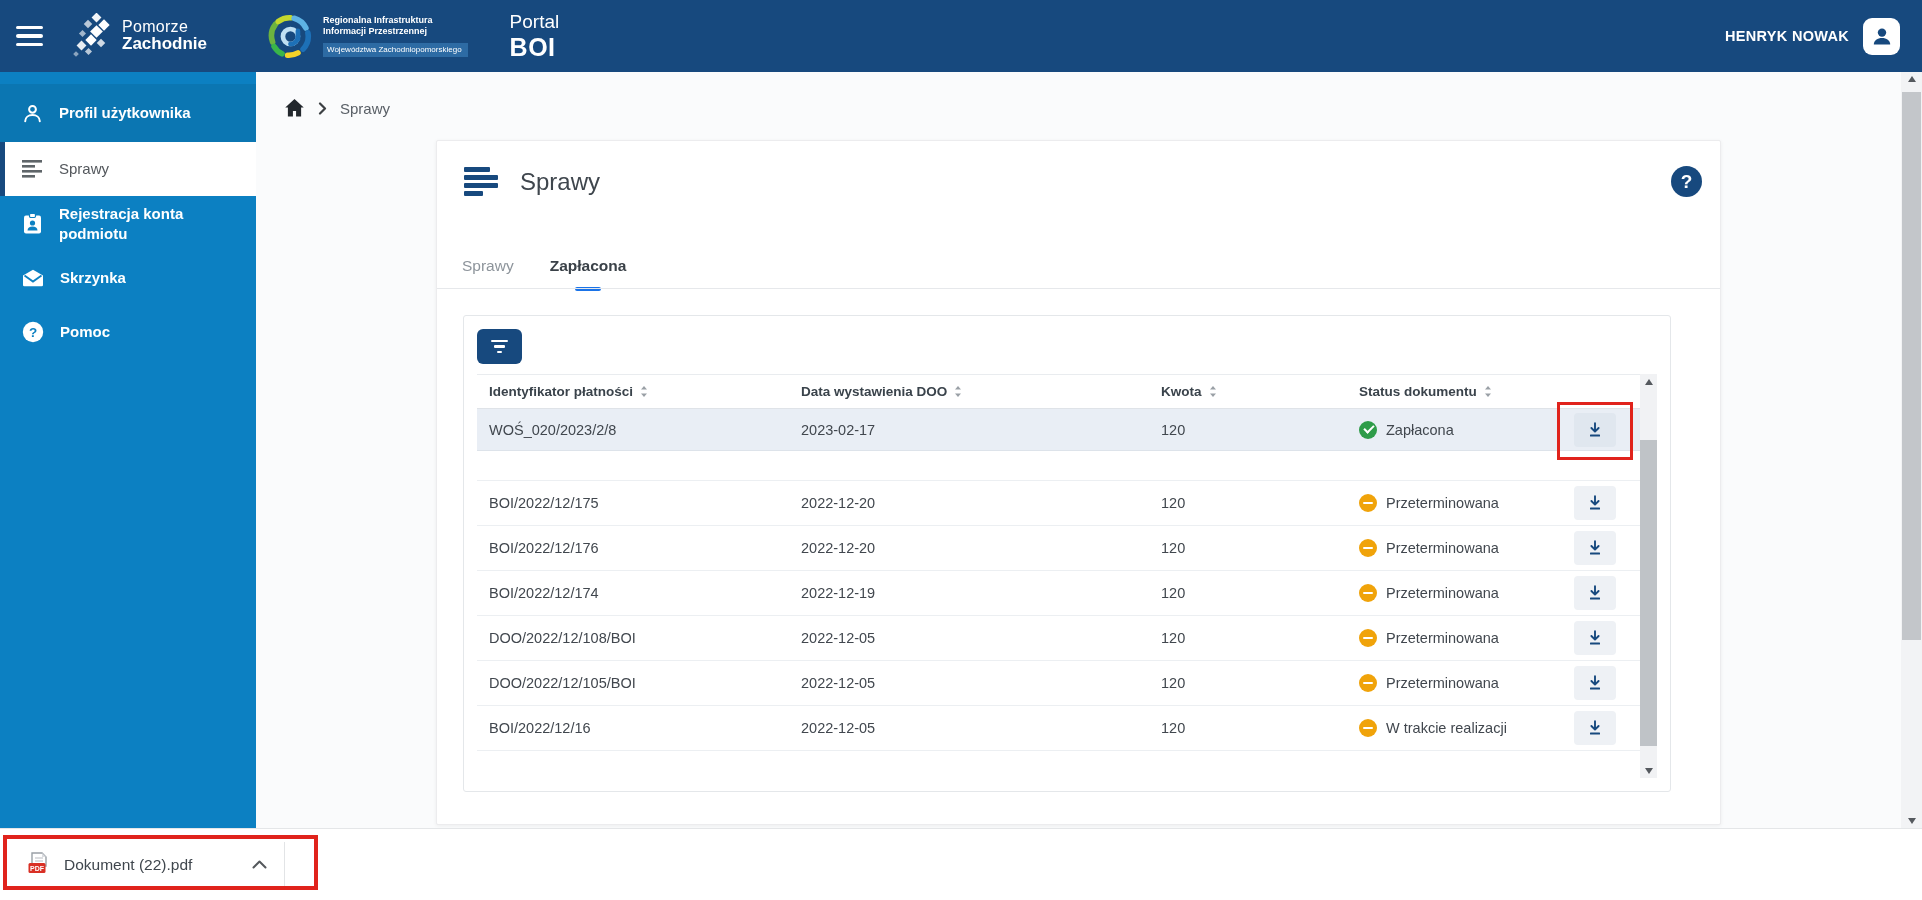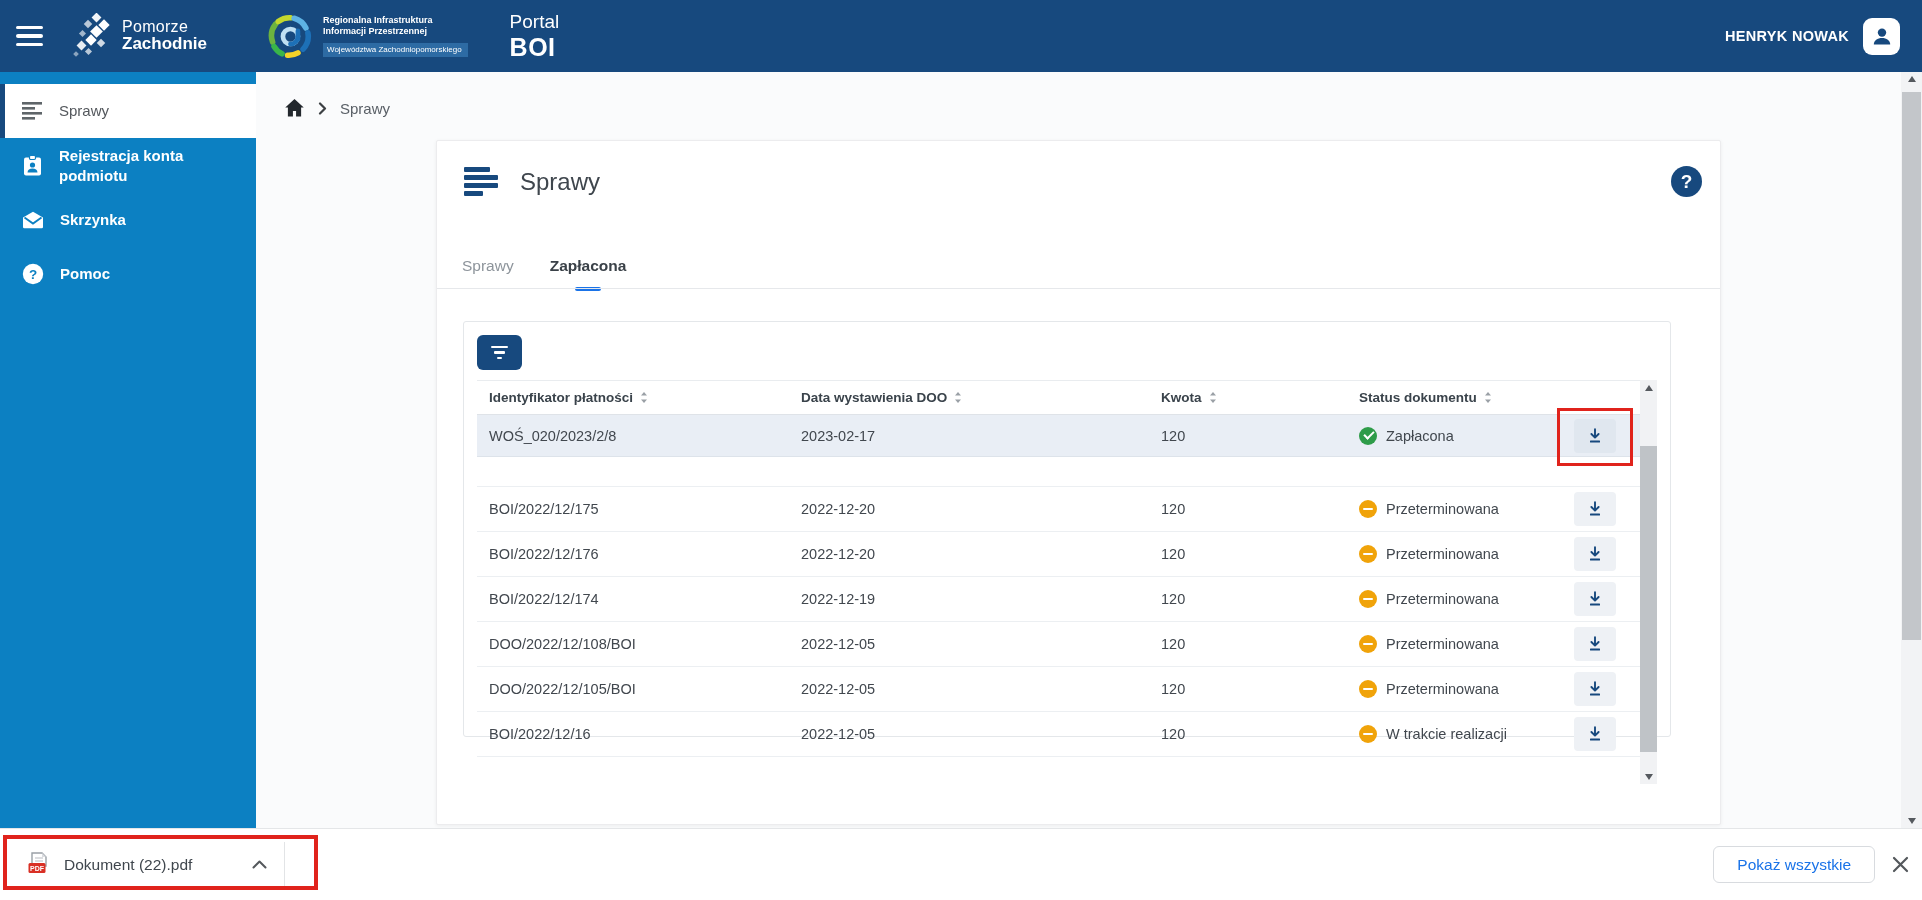--- a/index.html
+++ b/index.html
@@ -51,21 +51,21 @@
     font-family:"Liberation Sans", sans-serif; }
 
   .tabs { position:absolute; top:109px; left:15px; display:flex; gap:16px; }
   .tab { position:relative; padding:7px 10px 15px; font-size:15.5px; color:#8d949b; cursor:pointer; background:none; border:none;
     font-family:"Liberation Sans", sans-serif; }
   .tab.active { color:#3a4148; font-weight:700; }
   .tab.active::after { content:""; position:absolute; left:50%; transform:translateX(-50%); bottom:-1px;
     width:26px; height:4px; background:#1A73E8; border-radius:2px; }
   .tabs-divider { position:absolute; top:147px; left:0; right:0; height:1px; background:#e6e8eb; }
 
-  .panel { position:absolute; top:180px; left:26px; right:49px; height:416px;
+  .panel { position:absolute; top:174px; left:26px; right:49px; height:477px;
     border:1px solid #e4e7ea; border-radius:3px; padding:13px; }
   .filter-btn { width:45px; height:35px; background:#17497E; border:none; border-radius:6px;
     display:flex; flex-direction:column; align-items:center; justify-content:center; gap:3px; cursor:pointer; }
   .filter-btn i { display:block; height:2.6px; background:#fff; border-radius:1px; }
 
   .table-wrap { position:relative; margin-top:10px; height:404px; }
   .t-rows { margin-right:17px; border-top:1px solid #e9ecef; }
   .thead { display:flex; align-items:center; height:34px; border-bottom:1px solid #dfe3e8;
     font-size:13.5px; font-weight:700; color:#3a434b; }
   .hcell { display:flex; align-items:center; gap:7px; cursor:pointer; }
@@ -179,20 +179,29 @@
     <div class="user-name">HENRYK NOWAK</div>
     <div class="avatar">
       <svg width="24" height="24" viewBox="0 0 24 24">
         <circle cx="12" cy="8.6" r="4.2" fill="#17497E"></circle>
         <path d="M3.8 20.5c0-4.2 3.7-6.6 8.2-6.6s8.2 2.4 8.2 6.6z" fill="#17497E"></path>
       </svg>
     </div>
   </header>
 
   <aside class="sidebar" id="sidebar">
+      <div class="side-item shaded">
+        <span class="s-icon">
+          <svg width="21" height="21" viewBox="0 0 21 21">
+            <circle cx="10.5" cy="6.3" r="3.4" fill="none" stroke="#fff" stroke-width="2"></circle>
+            <path d="M3.2 18.3 c0-4 3.3-6.2 7.3-6.2 s7.3 2.2 7.3 6.2" fill="none" stroke="#fff" stroke-width="2" stroke-linecap="round"></path>
+          </svg>
+        </span>
+        <span>Profil użytkownika</span>
+      </div>
       <div class="side-item active">
         <span class="s-icon">
           <svg width="21" height="18" viewBox="0 0 21 18">
             <g fill="#5f6569">
               <rect x="0" y="0" width="20" height="2.6"></rect>
               <rect x="0" y="5" width="13" height="2.6"></rect>
               <rect x="0" y="10" width="20" height="2.6"></rect>
               <rect x="0" y="15" width="13" height="2.6"></rect>
             </g>
           </svg>
@@ -462,22 +471,14 @@
       </svg>
       <span class="chip-name">Dokument (22).pdf</span>
       <span class="chip-caret">
         <svg width="15" height="9" viewBox="0 0 15 9">
             <path d="M1.5 7.5 L7.5 1.5 L13.5 7.5" fill="none" stroke="#54585c" stroke-width="2" stroke-linecap="round" stroke-linejoin="round"></path>
           </svg>
       </span>
       <span class="chip-sep"></span>
     </div>
 
-    <div class="dlbar-right">
-      <button class="show-all">Pokaż wszystkie</button>
-      <button class="close-x">
-        <svg width="17" height="17" viewBox="0 0 17 17">
-            <path d="M2 2 L15 15 M15 2 L2 15" stroke="#54585c" stroke-width="2.2" stroke-linecap="round"></path>
-          </svg>
-      </button>
-    </div>
   </footer>
 </div>
 
 </body></html>

